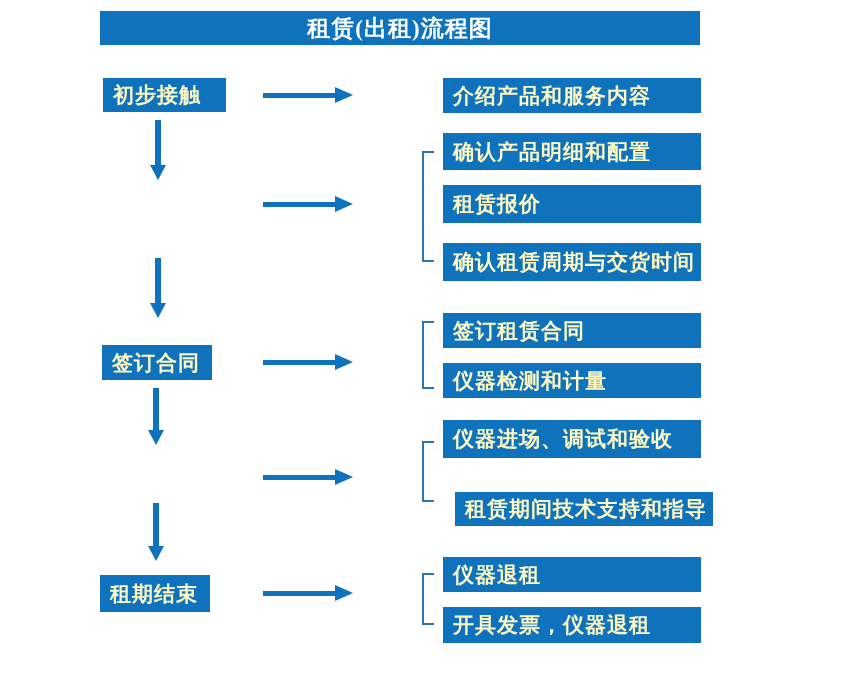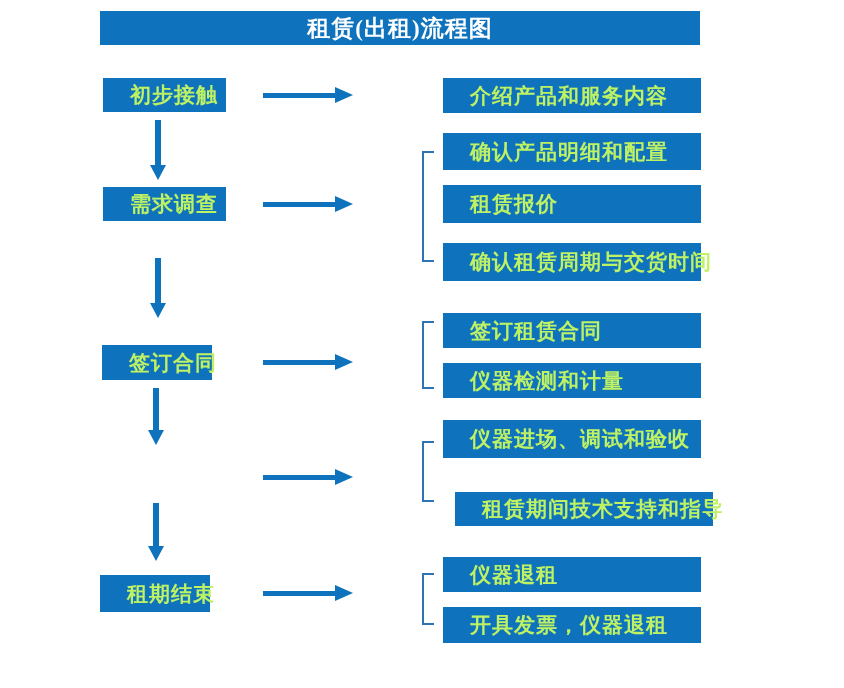--- a/index.html
+++ b/index.html
@@ -18,26 +18,26 @@
     color: #ffffff;
     font-weight: bold;
     font-size: 23px;
     letter-spacing: 1px;
     display: flex; align-items: center; justify-content: center;
     box-sizing: border-box;
   }
   .box {
     position: absolute;
     background: #0E72BC;
-    color: #bef264;
+    color: #fef9c3;
     font-weight: bold;
     font-size: 21px;
     letter-spacing: 1px;
     display: flex; align-items: center;
-    padding-left: 27px;
+    padding-left: 10px;
     box-sizing: border-box;
     white-space: nowrap;
   }
   .h-arrow { position: absolute; width: 90px; height: 16px; }
   .h-shaft { position: absolute; left: 0; top: 6px; width: 73px; height: 5px; background: #0E72BC; }
   .h-head  { position: absolute; left: 72px; top: 0; width: 0; height: 0;
              border-top: 8px solid transparent; border-bottom: 8px solid transparent;
              border-left: 18px solid #0E72BC; }
   .v-arrow { position: absolute; width: 16px; }
   .v-shaft { position: absolute; left: 5px; top: 0; bottom: 13px; width: 6px; background: #0E72BC; }
@@ -54,21 +54,20 @@
   }
 </style>
 </head>
 <body>
 
 <div class="canvas">
 
   <div class="banner">租赁(出租)流程图</div>
 
   <div class="box" style="left:103px;top:78px;width:123px;height:34px;">初步接触</div>
-  <div class="box" style="left:103px;top:187px;width:123px;height:34px;">需求调查</div>
   <div class="box" style="left:102px;top:345px;width:110px;height:35px;">签订合同</div>
   <div class="box" style="left:100px;top:575px;width:110px;height:37px;">租期结束</div>
 
   <div class="box" style="left:443px;top:78px;width:258px;height:35px;">介绍产品和服务内容</div>
   <div class="box" style="left:443px;top:133px;width:258px;height:37px;">确认产品明细和配置</div>
   <div class="box" style="left:443px;top:185px;width:258px;height:38px;">租赁报价</div>
   <div class="box" style="left:443px;top:243px;width:258px;height:38px;">确认租赁周期与交货时间</div>
   <div class="box" style="left:443px;top:313px;width:258px;height:35px;">签订租赁合同</div>
   <div class="box" style="left:443px;top:363px;width:258px;height:35px;">仪器检测和计量</div>
   <div class="box" style="left:443px;top:420px;width:258px;height:38px;">仪器进场、调试和验收</div>

